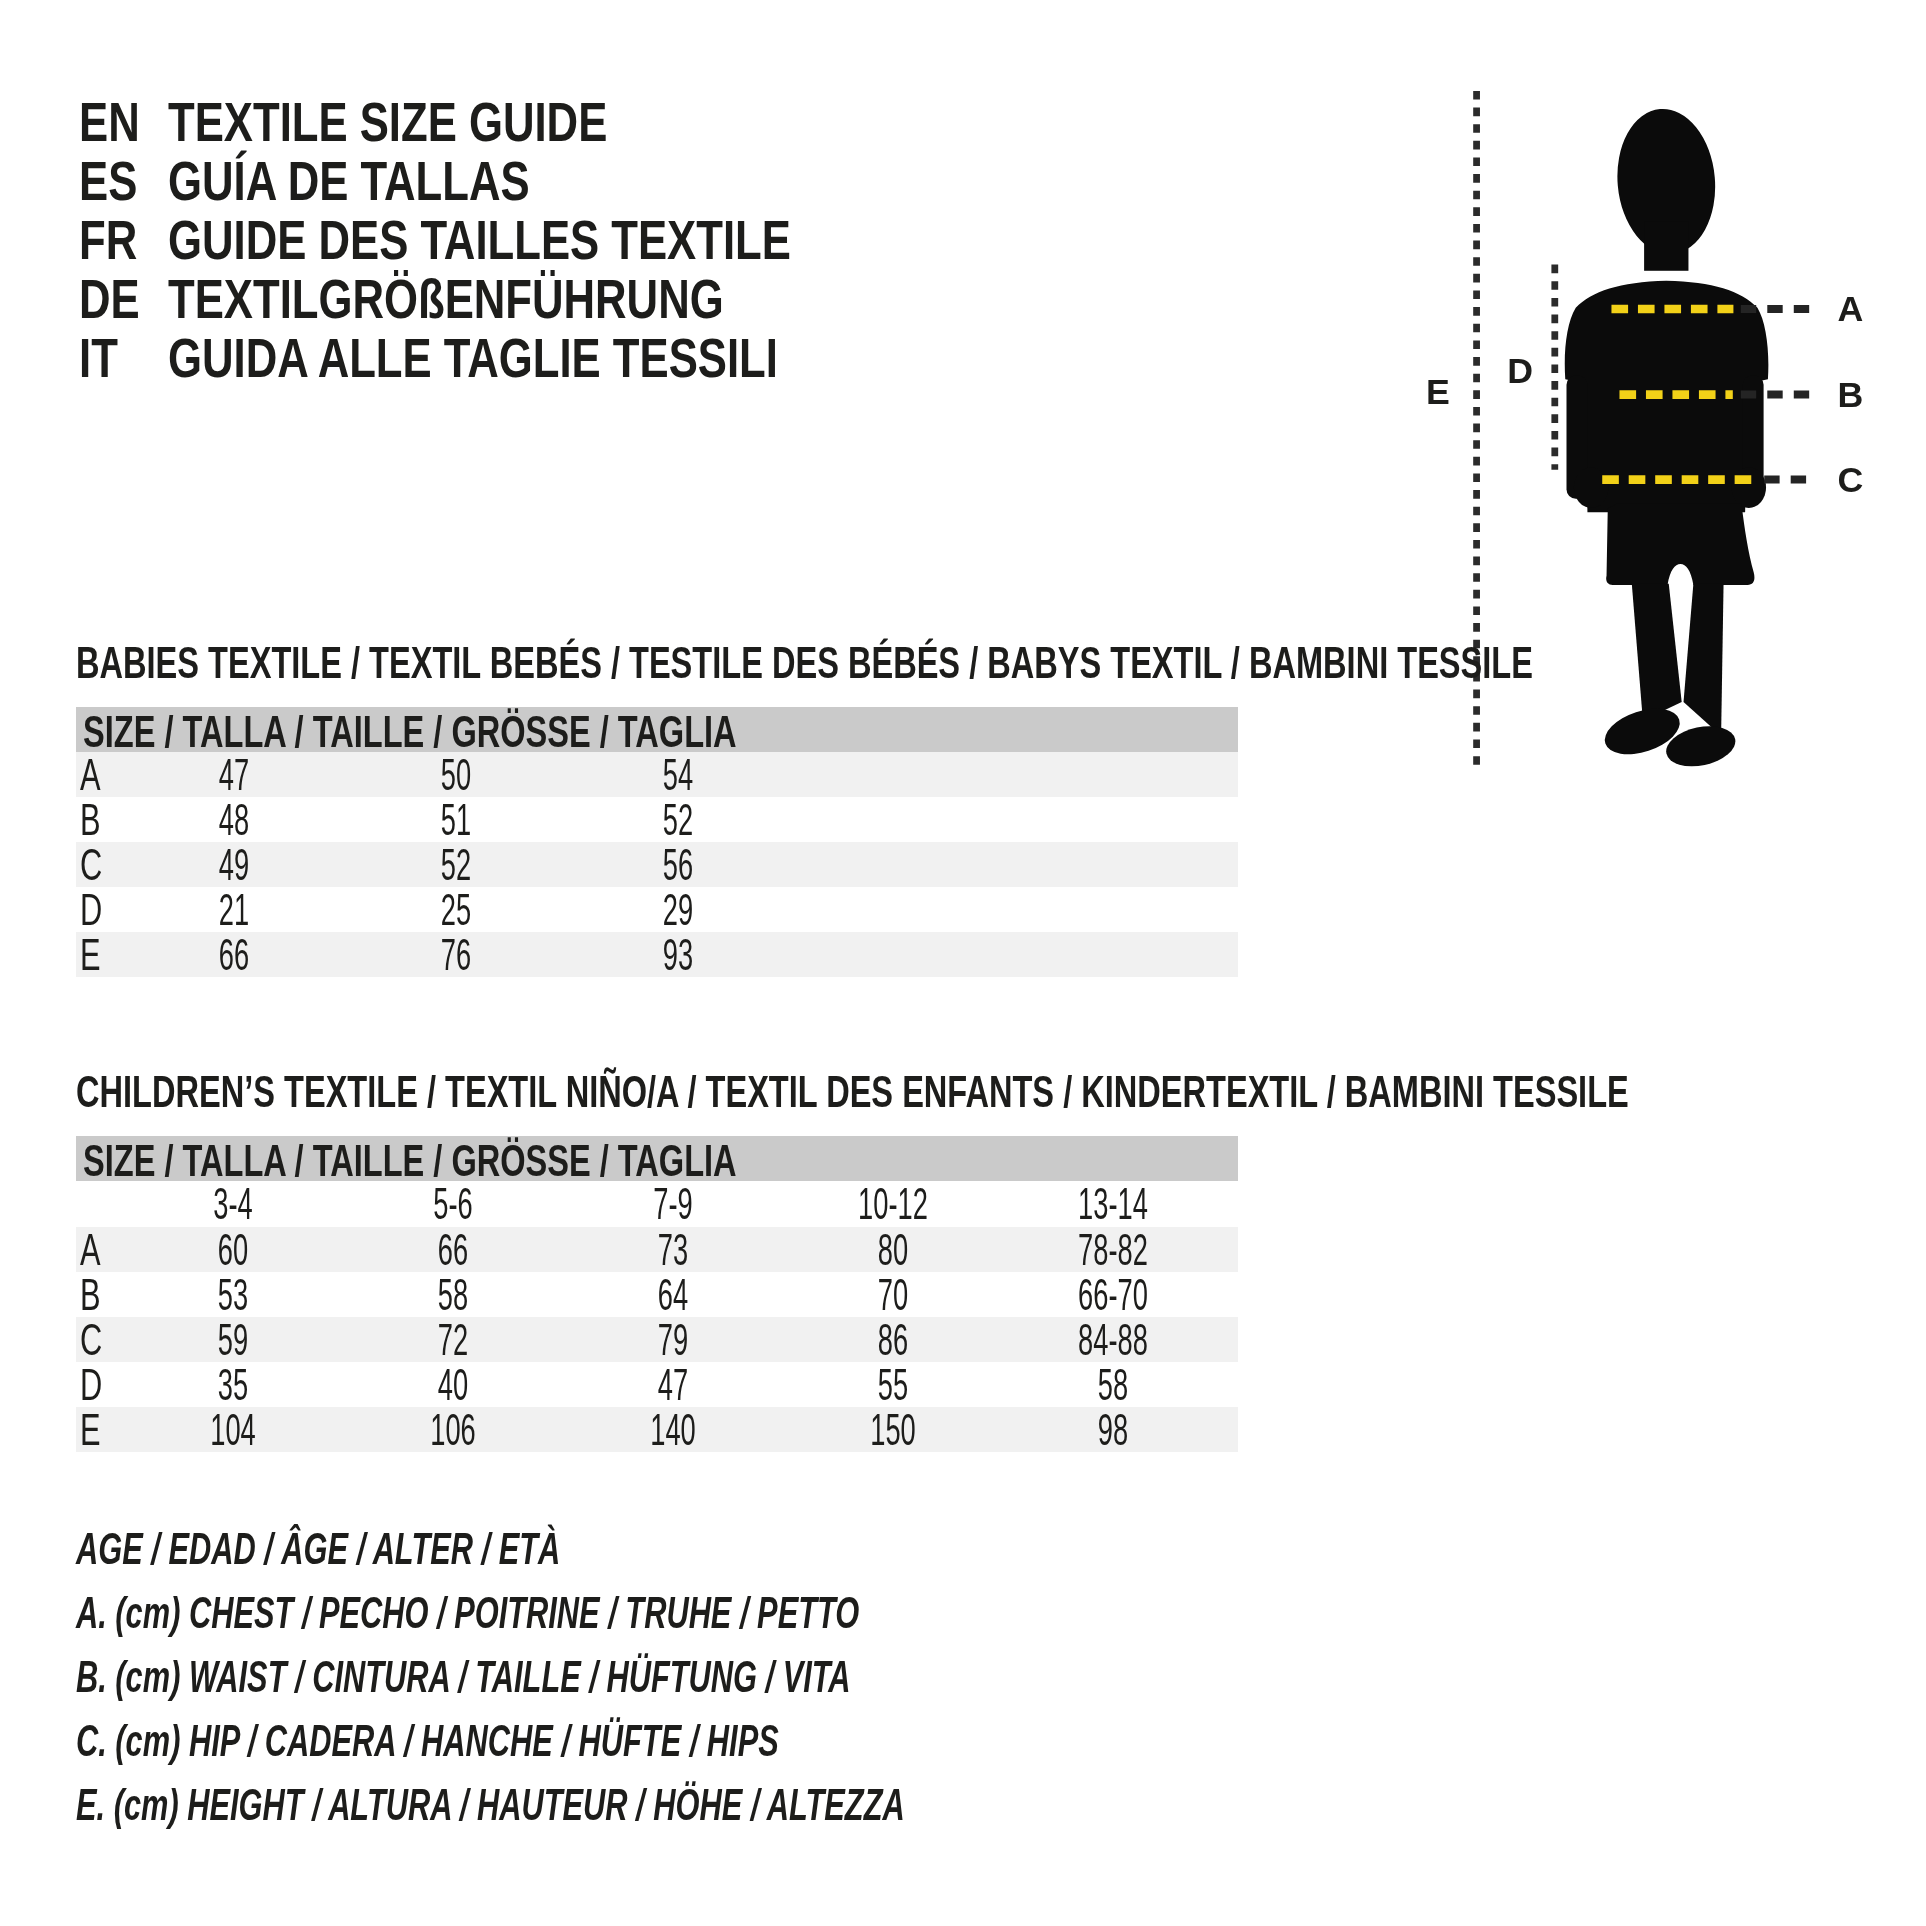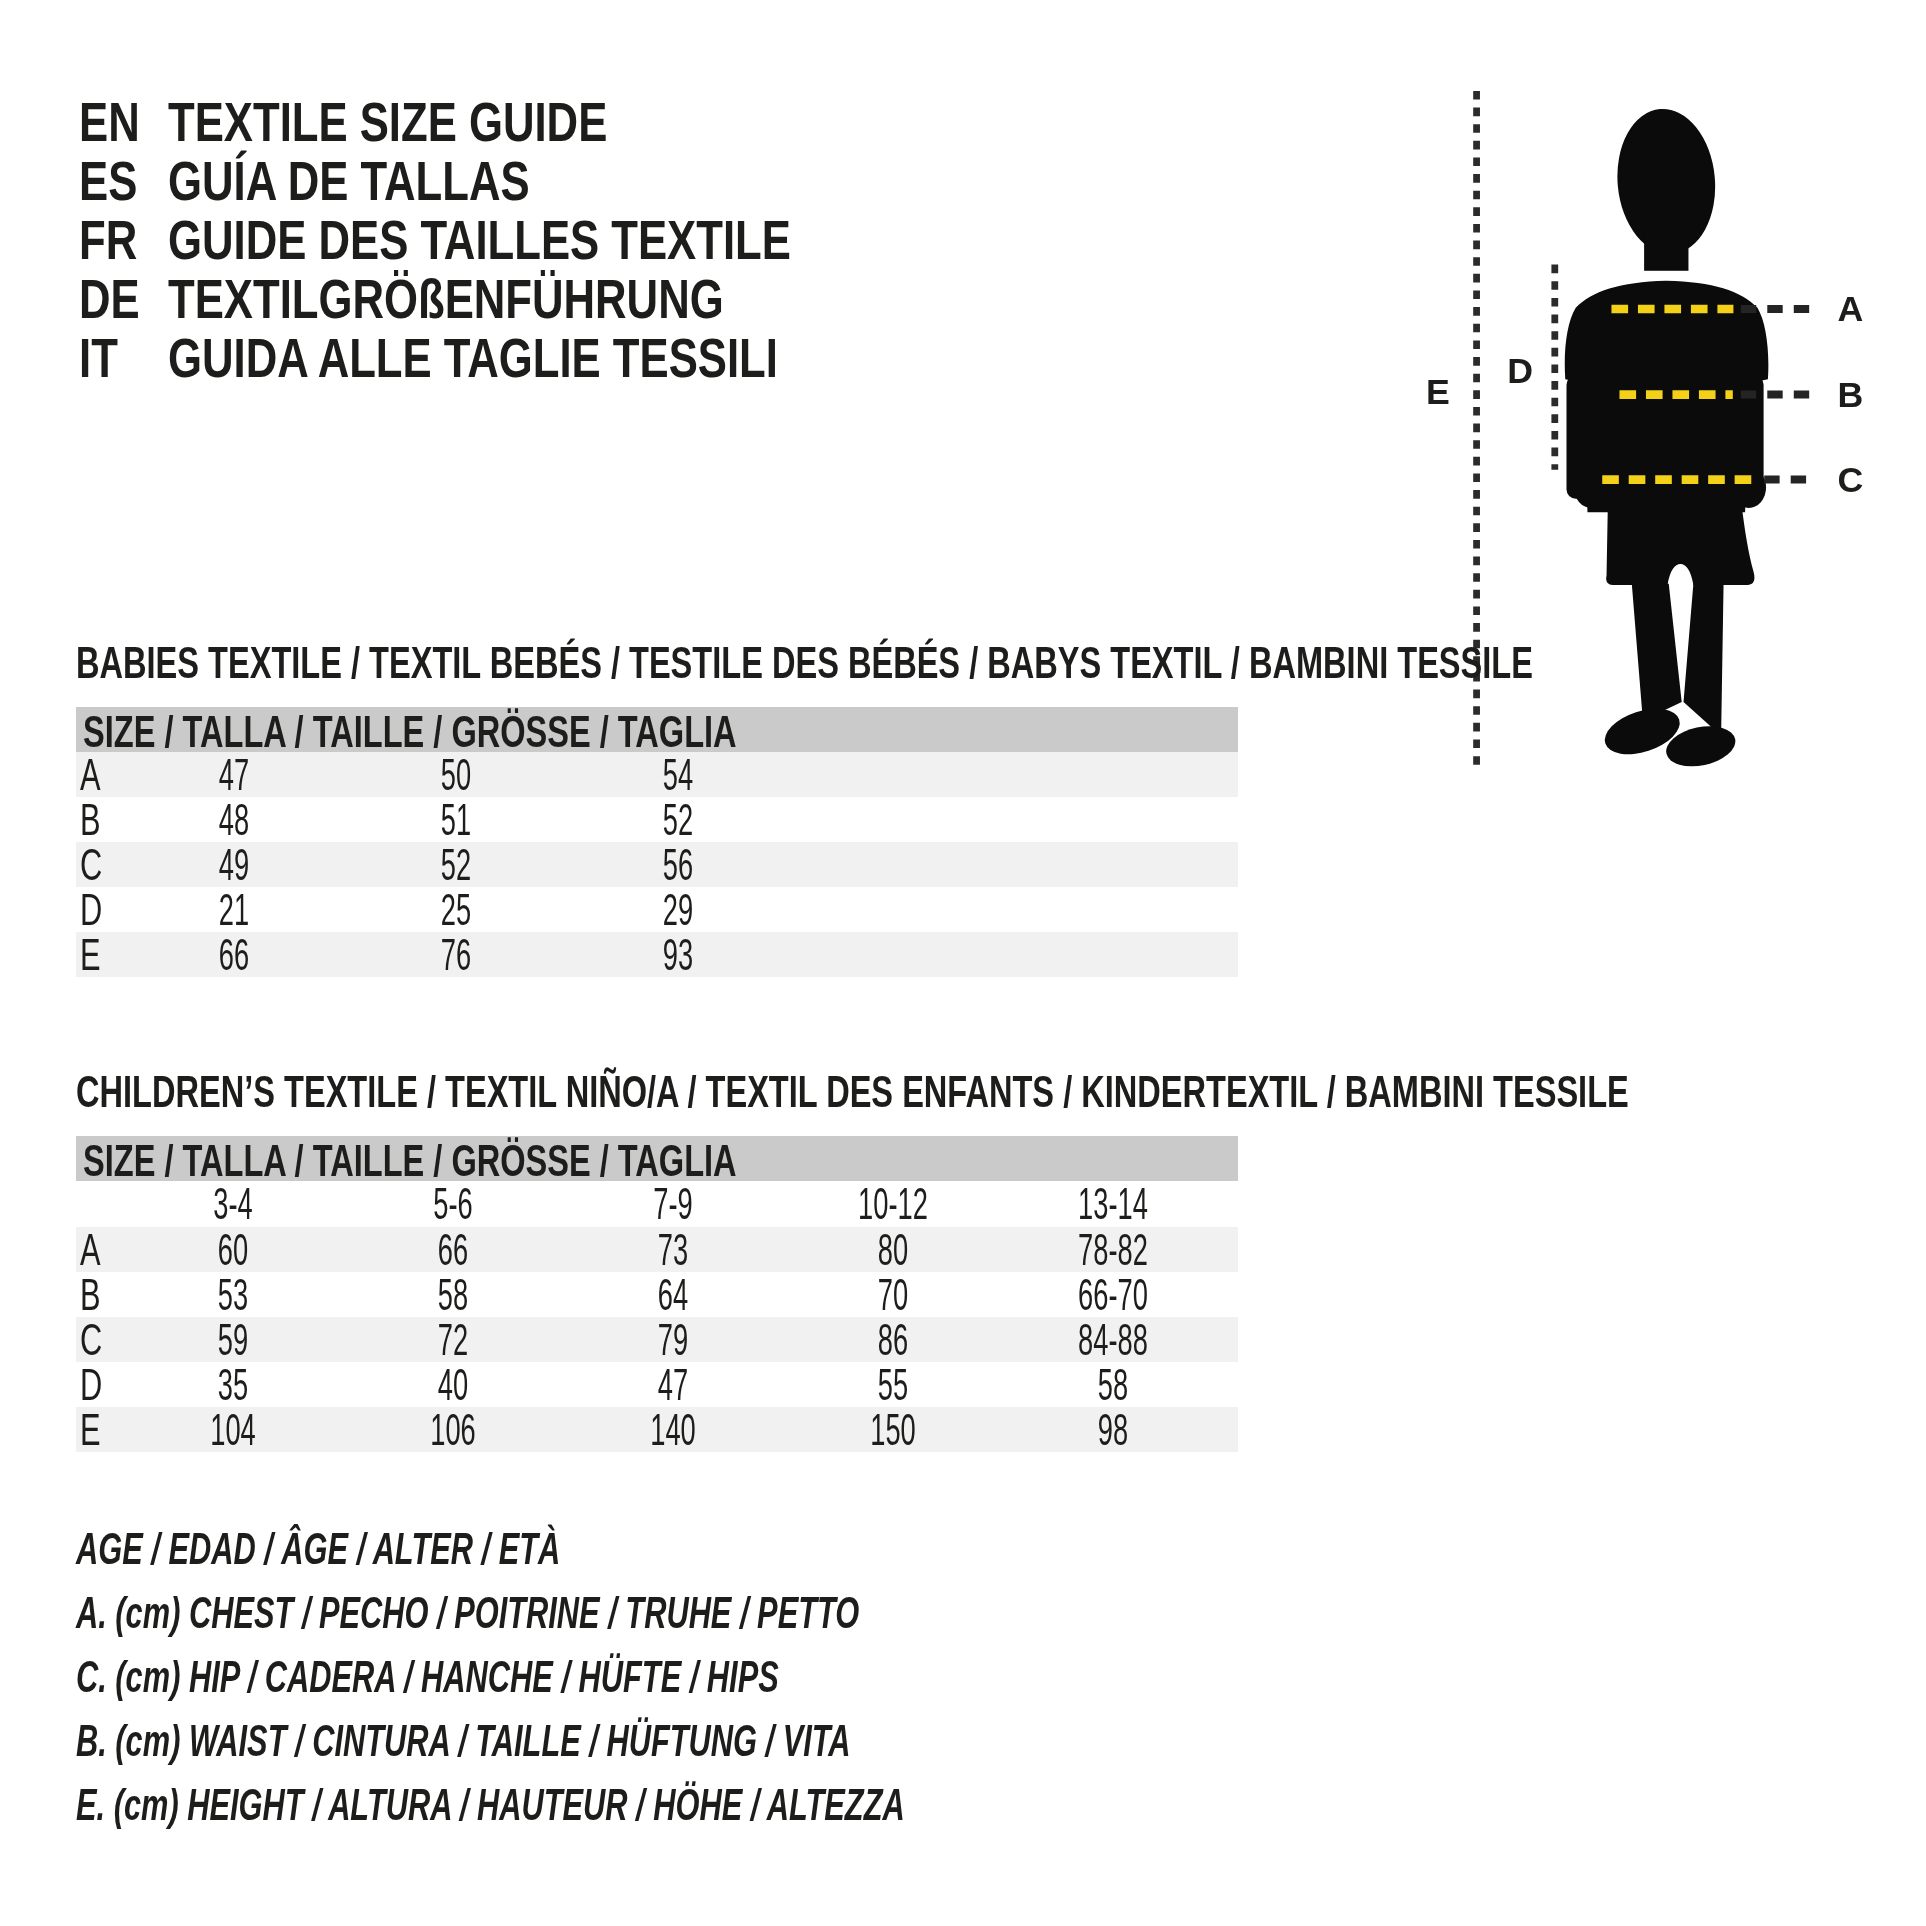--- a/index.html
+++ b/index.html
@@ -221,19 +221,19 @@
       <div class="cell-c"><span class="cx-center">106</span></div>
       <div class="cell-c"><span class="cx-center">140</span></div>
       <div class="cell-c"><span class="cx-center">150</span></div>
       <div class="cell-c"><span class="cx-center">98</span></div>
     </div>
   </div>
 
   <div class="legend">
     <div class="legend-line"><span class="cx">AGE / EDAD / ÂGE / ALTER / ETÀ</span></div>
     <div class="legend-line"><span class="cx">A. (cm) CHEST / PECHO / POITRINE / TRUHE / PETTO</span></div>
+    <div class="legend-line"><span class="cx">B. (cm) WAIST / CINTURA / TAILLE / HÜFTUNG / VITA</span></div>
     <div class="legend-line"><span class="cx">C. (cm) HIP / CADERA / HANCHE / HÜFTE / HIPS</span></div>
-    <div class="legend-line"><span class="cx">B. (cm) WAIST / CINTURA / TAILLE / HÜFTUNG / VITA</span></div>
     <div class="legend-line"><span class="cx">E. (cm) HEIGHT / ALTURA / HAUTEUR / HÖHE / ALTEZZA</span></div>
   </div>
 
 </div>
 
 
 </body></html>

